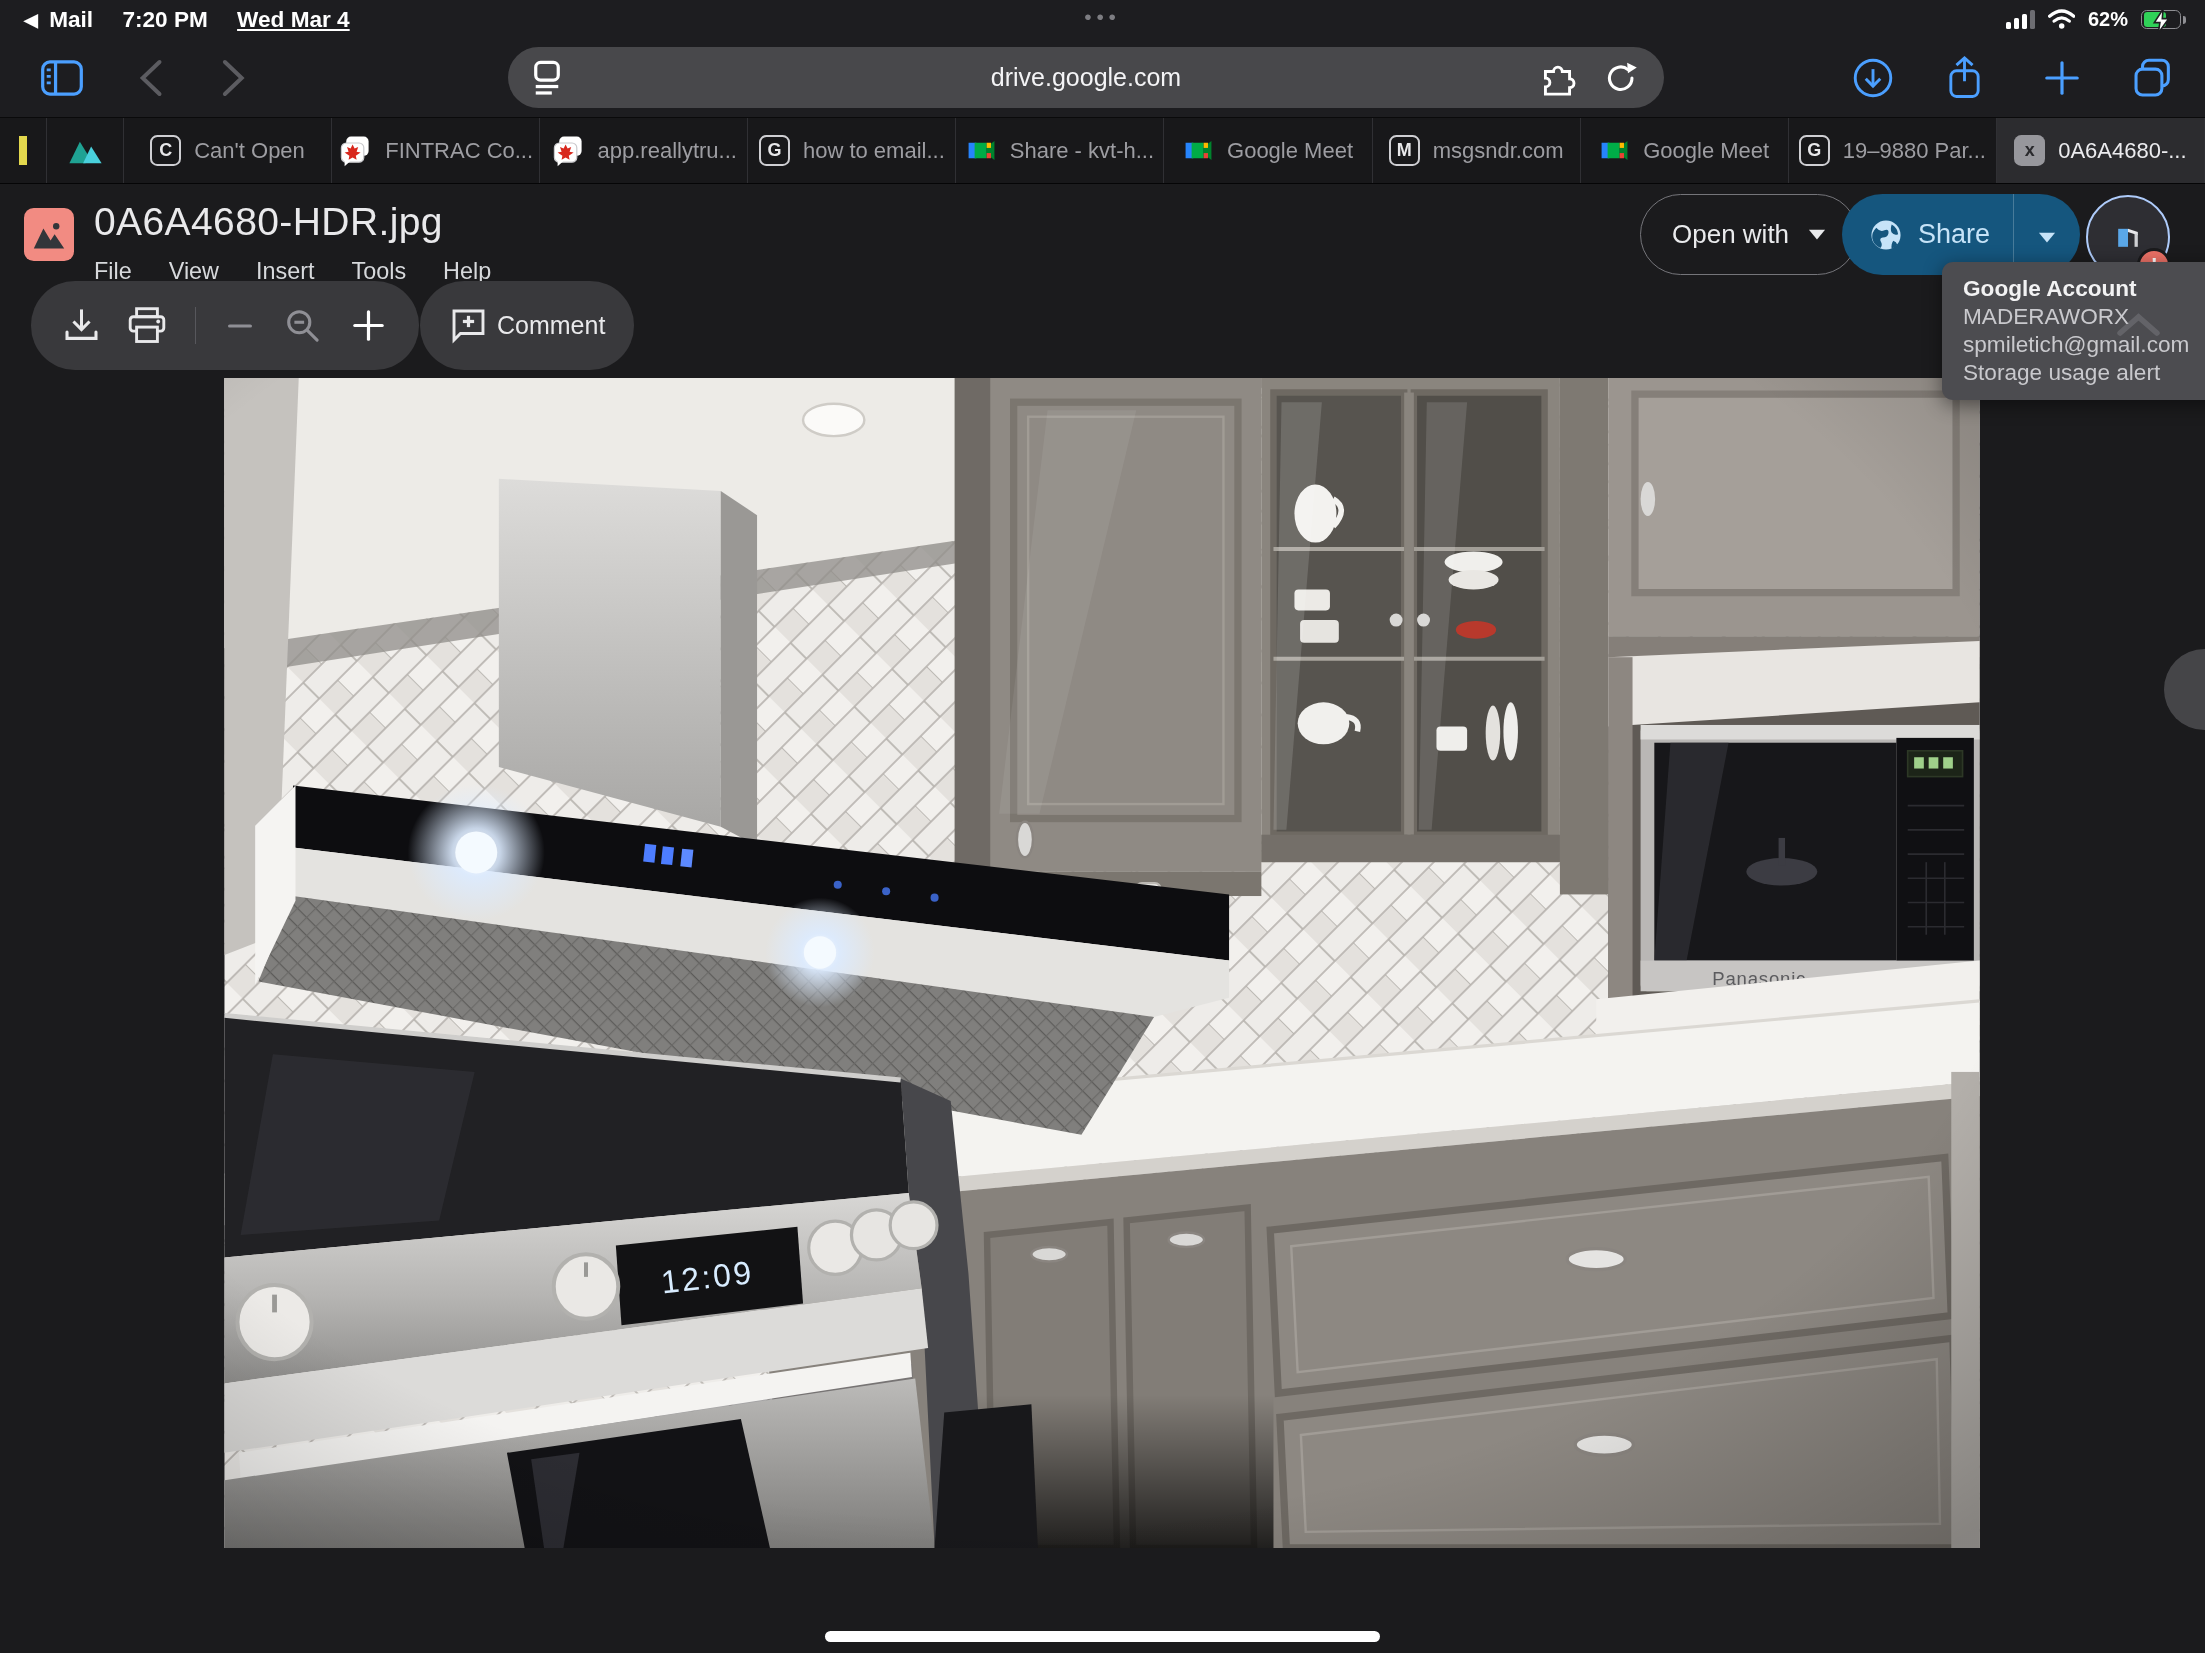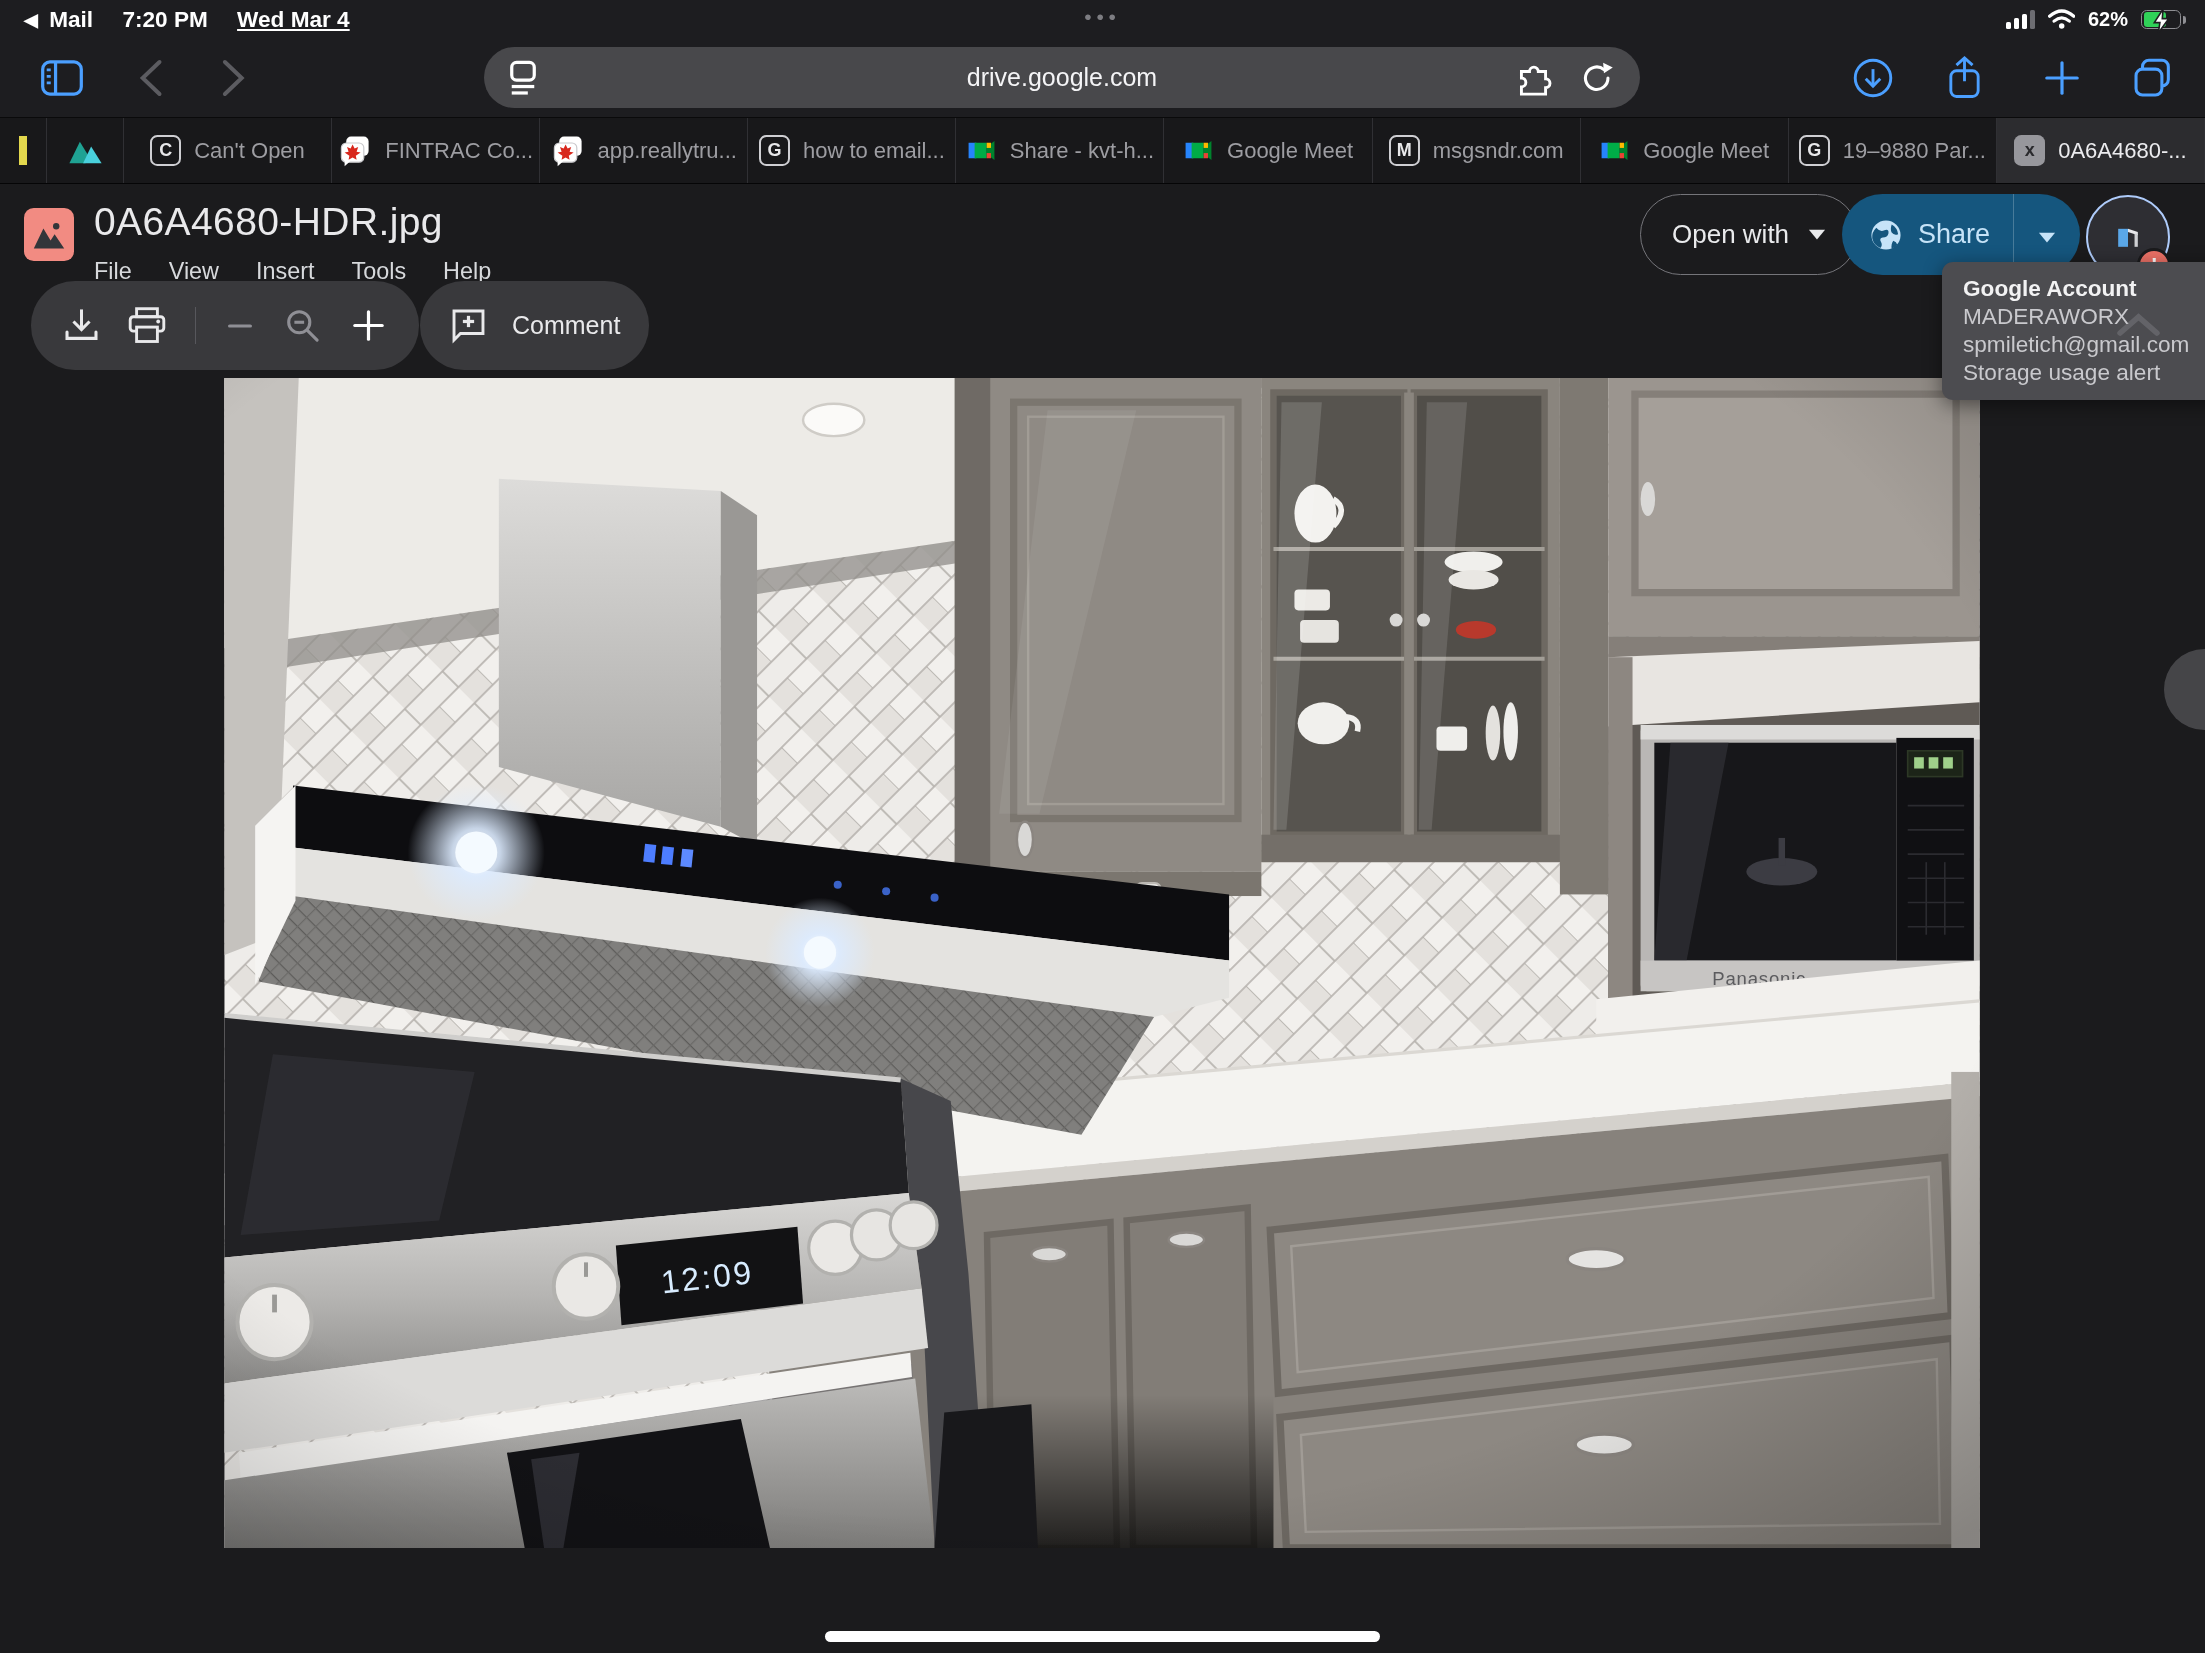--- a/index.html
+++ b/index.html
@@ -20,21 +20,21 @@
   .sigbars i:nth-child(1){height:7.3px}.sigbars i:nth-child(2){height:11.3px}
   .sigbars i:nth-child(3){height:15.3px}.sigbars i:nth-child(4){height:19.4px;background:#6d6d72;}
   .batt{position:relative;width:40px;height:19.4px;border:1.6px solid #8e8e93;border-radius:5.7px;padding:1.6px;}
   .batt .lvl{position:absolute;left:1.6px;top:1.6px;bottom:1.6px;width:22px;background:#30d158;border-radius:3.2px;}
   .batt .cap{position:absolute;right:-5.7px;top:5.7px;width:3.2px;height:8px;background:#8e8e93;border-radius:0 2.4px 2.4px 0;}
   .batt svg{position:absolute;left:9px;top:-1.6px;}
 
   
   .toolbar{position:absolute;left:0;top:39px;width:100%;height:79px;background:#1d1d20;border-bottom:1.6px solid #0a0a0b;}
   .tb-icon{position:absolute;top:50%;transform:translateY(-50%);display:flex;align-items:center;justify-content:center;}
-  .urlbar{position:absolute;left:484px;top:8px;width:1156px;height:61px;background:#48484b;border-radius:31px;
+  .urlbar{position:absolute;left:508px;top:8px;width:1156px;height:61px;background:#48484b;border-radius:31px;
     display:flex;align-items:center;justify-content:center;color:#f4f4f6;font-size:25px;}
   .urlbar .reader{position:absolute;left:21px;top:13px;}
   .urlbar .rt{position:absolute;right:24px;top:13px;display:flex;gap:27.4px;}
 
   
   .tabbar{position:absolute;left:0;top:118px;width:100%;height:66px;background:#18181a;display:flex;border-bottom:1.6px solid #050506;}
   .tab{display:flex;align-items:center;justify-content:center;gap:13px;color:#9d9da2;font-size:22px;
     border-right:0.8px solid #303034;overflow:hidden;white-space:nowrap;flex:1;}
   .tab.small{flex:0 0 47px;}
   .tab.small2{flex:0 0 77px;}
@@ -64,21 +64,21 @@
   .ghost-chevron{position:absolute;left:2116px;top:313px;opacity:.3;z-index:6;}
   .tooltip{position:absolute;left:1942px;top:262px;width:339px;background:#4c4c50;border-radius:11.3px;
     padding:13px 21px;z-index:5;box-shadow:0 4.8px 19.4px rgba(0,0,0,.45);}
   .tooltip .tt0{font-size:22.6px;font-weight:700;color:#f2f2f3;line-height:28px;}
   .tooltip .tt{font-size:22.6px;color:#c9c9cd;line-height:28px;}
 
   
   .pill{position:absolute;top:281px;height:89px;background:#39393c;border-radius:44px;
     display:flex;align-items:center;gap:27.4px;padding:0 32px;}
   .pill1{left:31px;}
-  .pill2{left:420px;gap:24px;padding:0 29px;color:#e9e9eb;font-size:25px;}
+  .pill2{left:420px;gap:9px;padding:0 29px;color:#e9e9eb;font-size:25px;}
   .vdiv{width:1.6px;height:37px;background:#57575c;}
 
   
   .photo{position:absolute;left:224px;top:378px;width:1756px;height:1170px;background:#2a2a2c;overflow:hidden;}
   .sidefab{position:absolute;right:-40px;top:649px;width:81px;height:81px;border-radius:50%;background:#4a4a4e;opacity:.9;}
   .homebar{position:absolute;left:825px;top:1631px;width:555px;height:11.3px;border-radius:5.7px;background:#fff;}
 </style>
 </head>
 <body>
 

